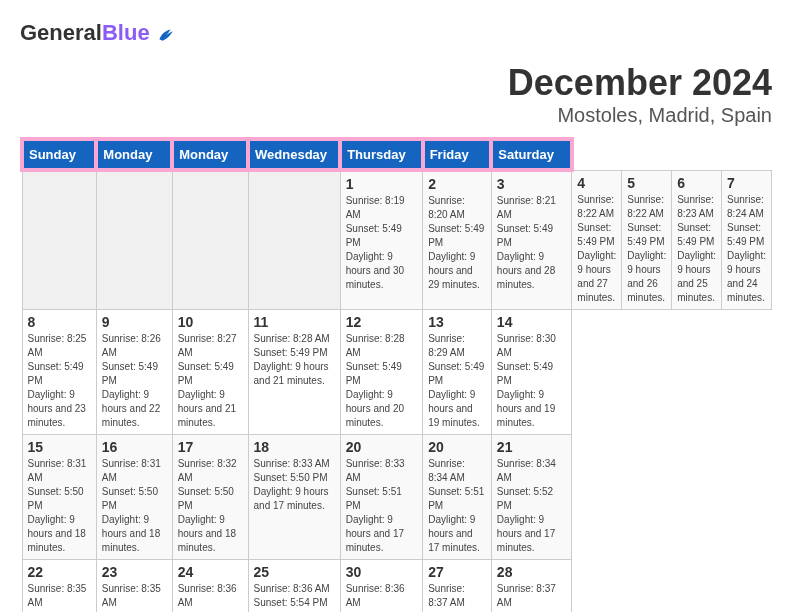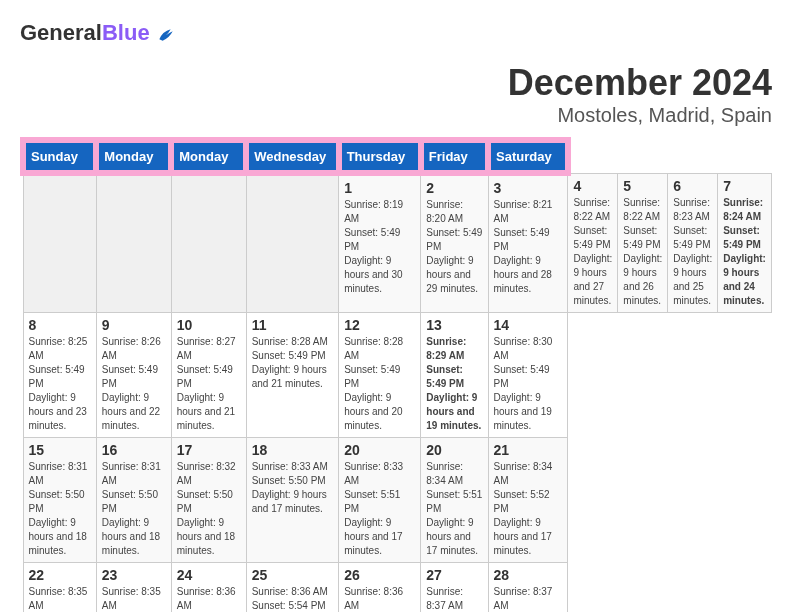--- a/index.html
+++ b/index.html
@@ -34,21 +34,21 @@
       border-collapse: collapse;
       font-size: 11px;
     }
     thead tr th {
       background-color: #1565C0;
       color: #fff;
       text-align: left;
       padding: 6px 5px;
       font-size: 13px;
       font-weight: bold;
-      border: 6px solid #f9a8d4;
+      border: 4px solid #f9a8d4;
     }
     tbody tr td {
       border: 1px solid #ccc;
       vertical-align: top;
       padding: 4px 5px;
       width: 14.28%;
       min-height: 80px;
       height: 80px;
       background: #fff;
     }
@@ -152,21 +152,21 @@
 Daylight: 9 hours and 26 minutes.</div>
         </td>
         <td>
           <span class="day-number">6</span>
           <div class="day-info" style="white-space: pre-line;">Sunrise: 8:23 AM
 Sunset: 5:49 PM
 Daylight: 9 hours and 25 minutes.</div>
         </td>
         <td>
           <span class="day-number">7</span>
-          <div class="day-info" style="white-space: pre-line; font-weight: bold;">Sunrise: 8:24 AM
+          <div class="day-info" style="white-space: pre-line;">Sunrise: 8:24 AM
 Sunset: 5:49 PM
 Daylight: 9 hours and 24 minutes.</div>
         </td>
       </tr>
       <tr>
         <td>
           <span class="day-number">8</span>
           <div class="day-info" style="white-space: pre-line;">Sunrise: 8:25 AM
 Sunset: 5:49 PM
 Daylight: 9 hours and 23 minutes.</div>
@@ -190,21 +190,21 @@
 Daylight: 9 hours and 21 minutes.</div>
         </td>
         <td>
           <span class="day-number">12</span>
           <div class="day-info" style="white-space: pre-line;">Sunrise: 8:28 AM
 Sunset: 5:49 PM
 Daylight: 9 hours and 20 minutes.</div>
         </td>
         <td>
           <span class="day-number">13</span>
-          <div class="day-info" style="white-space: pre-line; font-weight: bold;">Sunrise: 8:29 AM
+          <div class="day-info" style="white-space: pre-line;">Sunrise: 8:29 AM
 Sunset: 5:49 PM
 Daylight: 9 hours and 19 minutes.</div>
         </td>
         <td>
           <span class="day-number">14</span>
           <div class="day-info" style="white-space: pre-line;">Sunrise: 8:30 AM
 Sunset: 5:49 PM
 Daylight: 9 hours and 19 minutes.</div>
         </td>
       </tr>
@@ -271,21 +271,21 @@
 Sunset: 5:53 PM
 Daylight: 9 hours and 17 minutes.</div>
         </td>
         <td>
           <span class="day-number">25</span>
           <div class="day-info" style="white-space: pre-line;">Sunrise: 8:36 AM
 Sunset: 5:54 PM
 Daylight: 9 hours and 17 minutes.</div>
         </td>
         <td>
-          <span class="day-number">26</span>
+          <span class="day-number">30</span>
           <div class="day-info" style="white-space: pre-line;">Sunrise: 8:36 AM
 Sunset: 5:55 PM
 Daylight: 9 hours and 18 minutes.</div>
         </td>
         <td>
           <span class="day-number">27</span>
           <div class="day-info" style="white-space: pre-line;">Sunrise: 8:37 AM
 Sunset: 5:55 PM
 Daylight: 9 hours and 18 minutes.</div>
         </td>

